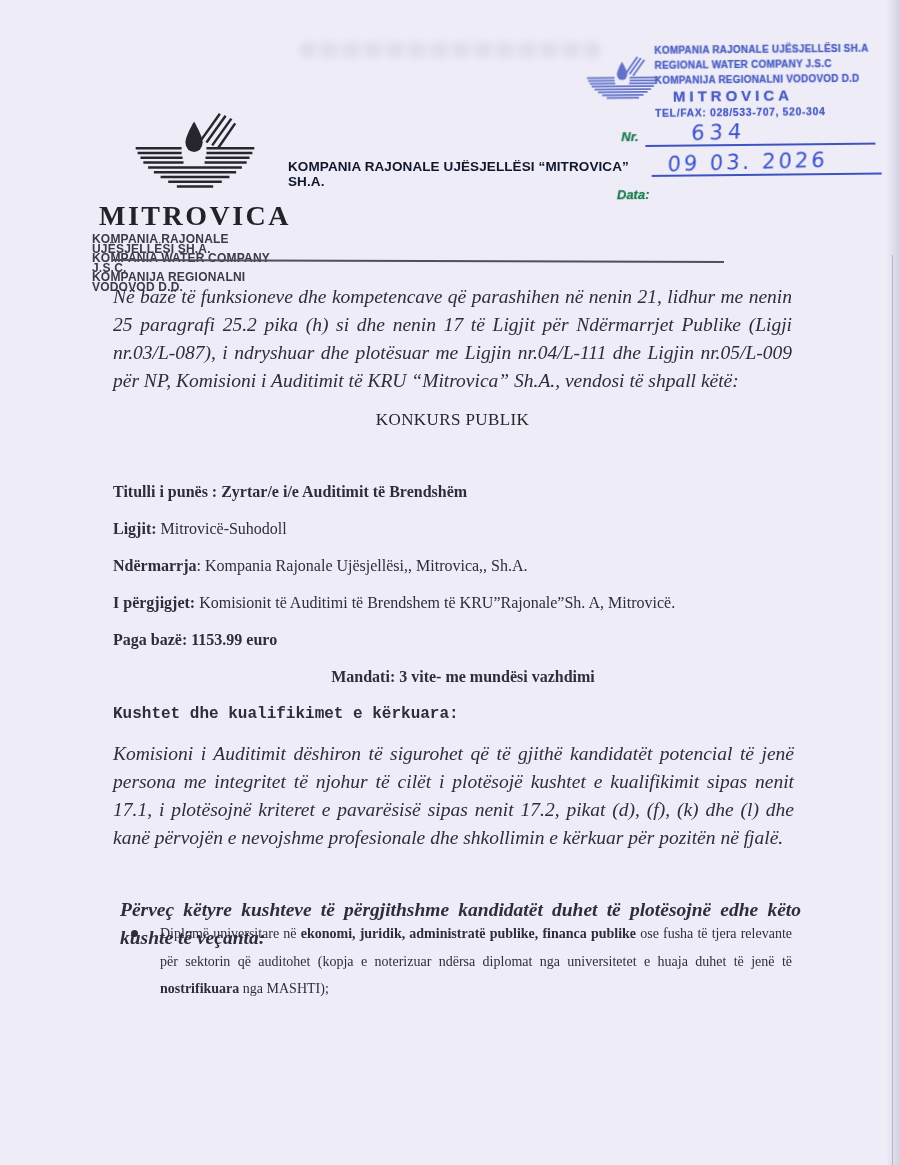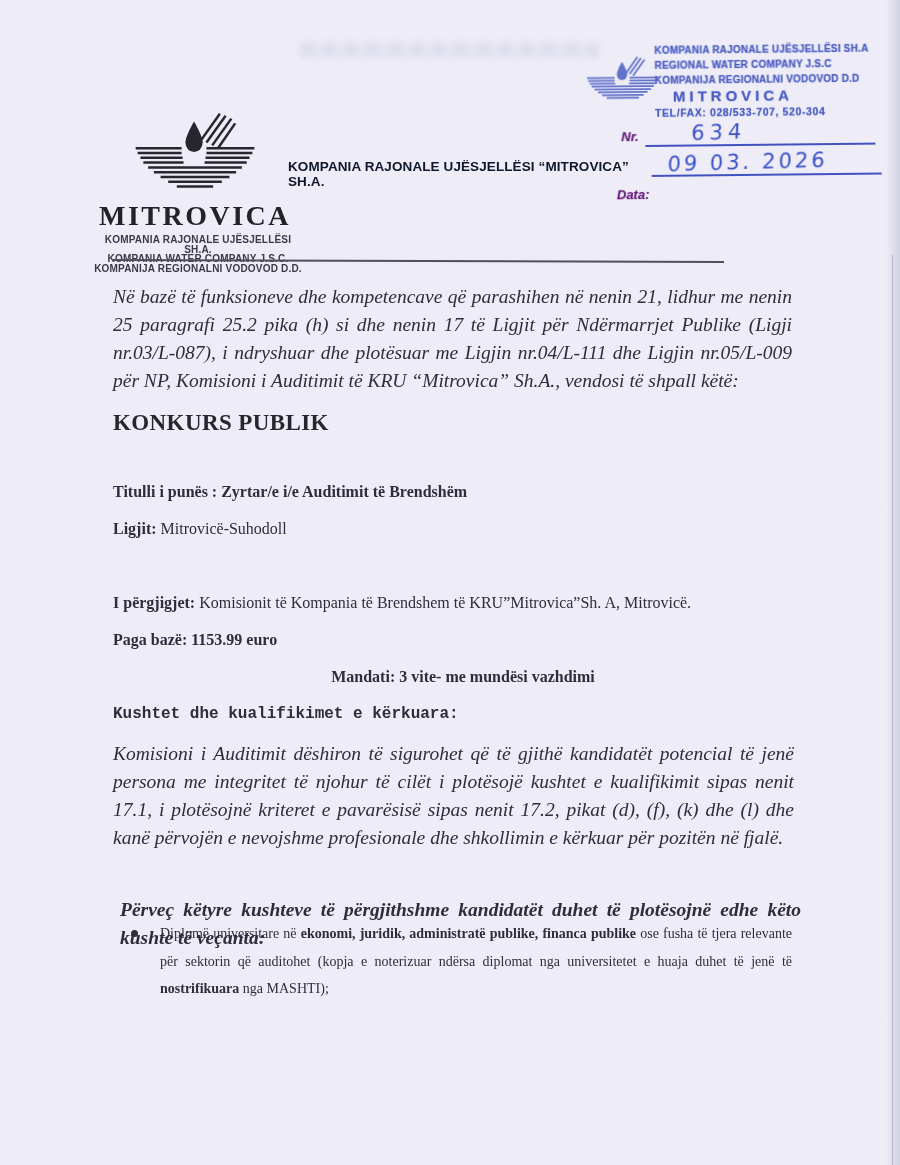--- a/index.html
+++ b/index.html
@@ -19,21 +19,21 @@
     filter:blur(3px);opacity:.35;border-radius:4px;
   }
   .logo-block{position:absolute;left:86px;top:110px;width:218px;text-align:center;}
   .logo-glyph{display:block;margin:0 auto;}
   .logo-name{
     font-family:"Liberation Serif", serif;font-weight:bold;
     font-size:28px;letter-spacing:2.5px;color:#222229;margin-top:2px;
   }
   .logo-sub{
     margin-top:3px;font-family:"Liberation Sans", sans-serif;font-weight:bold;
-    font-size:10px;line-height:9.5px;color:#3a3a44;letter-spacing:.2px;text-align:center;
+    font-size:12px;line-height:9.5px;color:#3a3a44;letter-spacing:.2px;text-align:left;
     padding-left:6px;
   }
   .company-title{
     position:absolute;left:288px;top:159px;width:350px;
     font-family:"Liberation Sans", sans-serif;font-weight:bold;
     font-size:13.5px;color:#0f172a;letter-spacing:.1px;
   }
   .rule{
     position:absolute;left:112px;top:260px;width:612px;height:2px;
     background:#50505c;transform:rotate(.2deg);
@@ -46,41 +46,41 @@
     filter:blur(.3px);
   }
   .stamp-glyph{position:absolute;left:2px;top:10px;opacity:.85;}
   .stamp-lines{position:absolute;left:72px;top:8px;width:242px;
     font-weight:bold;font-size:10px;line-height:15px;letter-spacing:.2px;
     color:#4a5cc2;text-shadow:0 0 1px rgba(74,92,194,.6);}
   .stamp-city{font-size:15px;letter-spacing:4px;padding-left:18px;line-height:18px;}
   .stamp-telfax{font-size:10.5px;letter-spacing:.6px;}
   .stamp-row{position:absolute;height:24px;}
   .stamp-label{
-    position:absolute;font-weight:bold;font-size:13px;color:#701a75;
+    position:absolute;font-weight:bold;font-size:13px;color:#15803d;
     text-shadow:0 0 1px rgba(68,85,189,.6);font-style:italic;
   }
   .stamp-line-fill{
     position:absolute;border-bottom:2.5px solid #4051c0;height:22px;
   }
   .handwriting{
     position:absolute;
     font-family:"DejaVu Sans", sans-serif;
     color:#3b50c6;font-size:21px;letter-spacing:5px;
     transform:skewX(-5deg) rotate(-1deg);
     white-space:nowrap;
   }
   
   .para{
     position:absolute;left:113px;width:679px;
     font-size:19.5px;line-height:28px;text-align:justify;color:#2e2e38;font-style:italic;
   }
   .heading{
-    position:absolute;left:113px;top:410px;width:679px;text-align:left;
-    font-weight:bold;font-size:23px;letter-spacing:.4px;color:#26262e;
+    position:absolute;left:113px;top:410px;width:679px;text-align:center;
+    font-weight:normal;font-size:17px;letter-spacing:.4px;color:#26262e;
   }
   .field{
     position:absolute;left:113px;width:700px;
     font-size:16px;color:#2e2e38;white-space:nowrap;overflow:hidden;
   }
   .b{font-weight:bold;}
   .bullet-row{position:absolute;left:131px;top:920px;width:661px;}
   .bullet-dot{
     position:absolute;left:0;top:10px;width:7px;height:7px;border-radius:50%;
     background:#2e2e38;
@@ -177,21 +177,22 @@
   </div>
 
   <div class="rule"></div>
 
   <div class="para" style="top:283px;"><span>Në bazë të funksioneve dhe kompetencave që parashihen në nenin 21, lidhur me nenin 25 paragrafi 25.2 pika (h) si dhe nenin 17 të Ligjit për Ndërmarrjet Publike (Ligji nr.03/L-087), i ndryshuar dhe plotësuar me Ligjin nr.04/L-111 dhe Ligjin nr.05/L-009 për NP, Komisioni i Auditimit të KRU “Mitrovica” Sh.A., vendosi të shpall këtë:</span></div>
 
   <div class="heading">KONKURS PUBLIK</div>
 
   <div class="field" style="top:483px;"><span class="b">Titulli i punës : Zyrtar/e i/e Auditimit të Brendshëm</span></div>
   <div class="field" style="top:520px;"><span class="b">Ligjit:</span><span> Mitrovicë-Suhodoll</span></div>
-  <div class="field" style="top:594px;"><span class="b">I përgjigjet:</span><span> Komisionit të  Kompania të Brendshem  të KRU”Mitrovica”Sh. A, Mitrovicë.</span></div>
+  <div class="field" style="top:557px;"><span class="b">Ndërmarrja</span><span>: Kompania Rajonale Ujësjellësi,, Mitrovica,, Sh.A.</span></div>
+  <div class="field" style="top:594px;"><span class="b">I përgjigjet:</span><span> Komisionit të  Auditimi të Brendshem  të KRU”Rajonale”Sh. A, Mitrovicë.</span></div>
   <div class="field" style="top:631px;"><span class="b">Paga bazë: 1153.99 euro</span></div>
   <div class="field" style="top:668px;text-align:center;"><span class="b">Mandati: 3 vite- me mundësi vazhdimi</span></div>
   <div class="field" style="top:705px;font-family:Liberation Mono, monospace;"><span class="b">Kushtet dhe kualifikimet e kërkuara:</span></div>
 
   <div class="para" style="top:740px;width:681px;"><span>Komisioni i Auditimit  dëshiron të sigurohet që të gjithë kandidatët potencial të jenë persona me integritet të njohur të cilët i plotësojë kushtet e kualifikimit sipas nenit 17.1, i plotësojnë kriteret e pavarësisë sipas nenit 17.2, pikat (d), (f), (k) dhe (l) dhe  kanë përvojën e nevojshme profesionale dhe shkollimin e kërkuar për pozitën në fjalë.</span></div>
 
   <div class="para" style="top:896px;width:681px;margin-left:7px;"><span class="b">Përveç këtyre kushteve të përgjithshme kandidatët duhet të plotësojnë edhe këto kushte të veçanta:</span></div>
 
   <div class="bullet-row">
     <div class="bullet-dot"></div>

